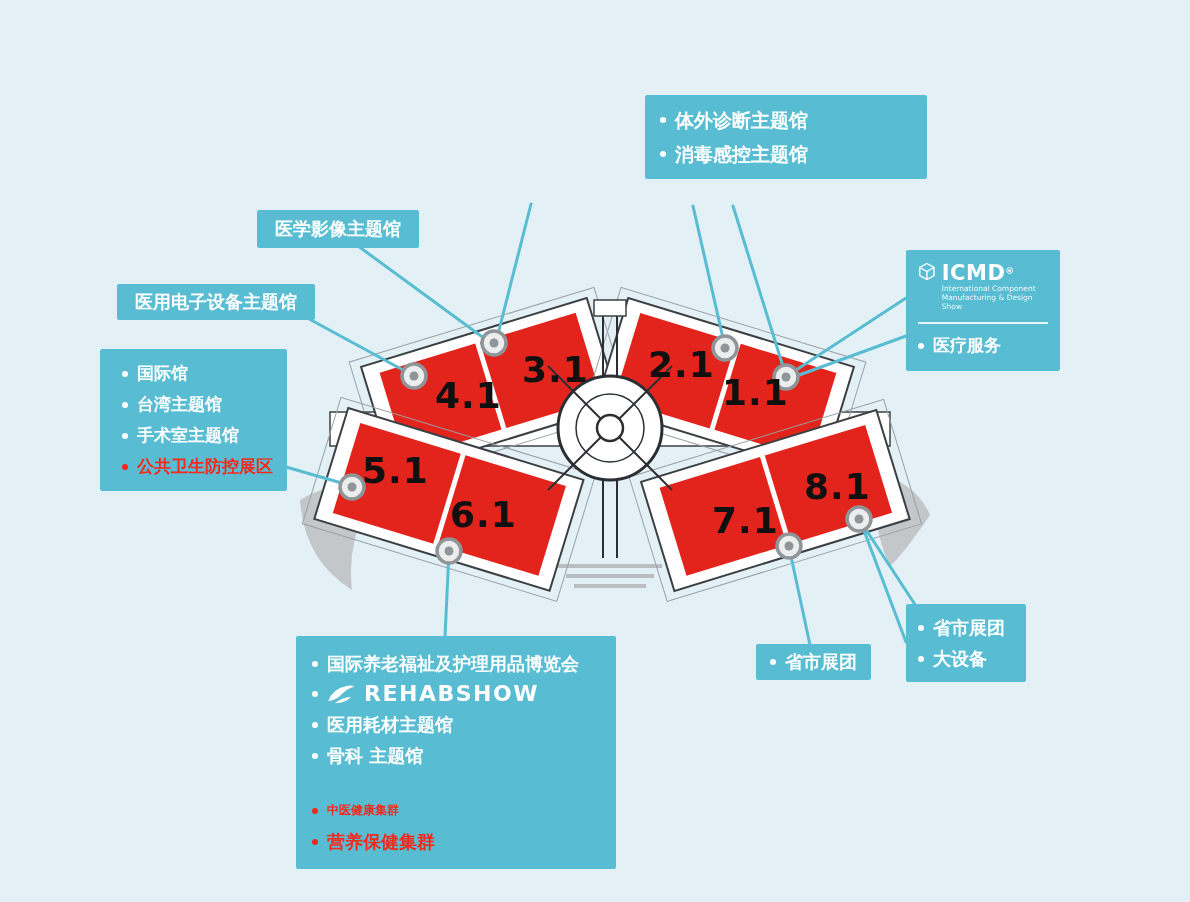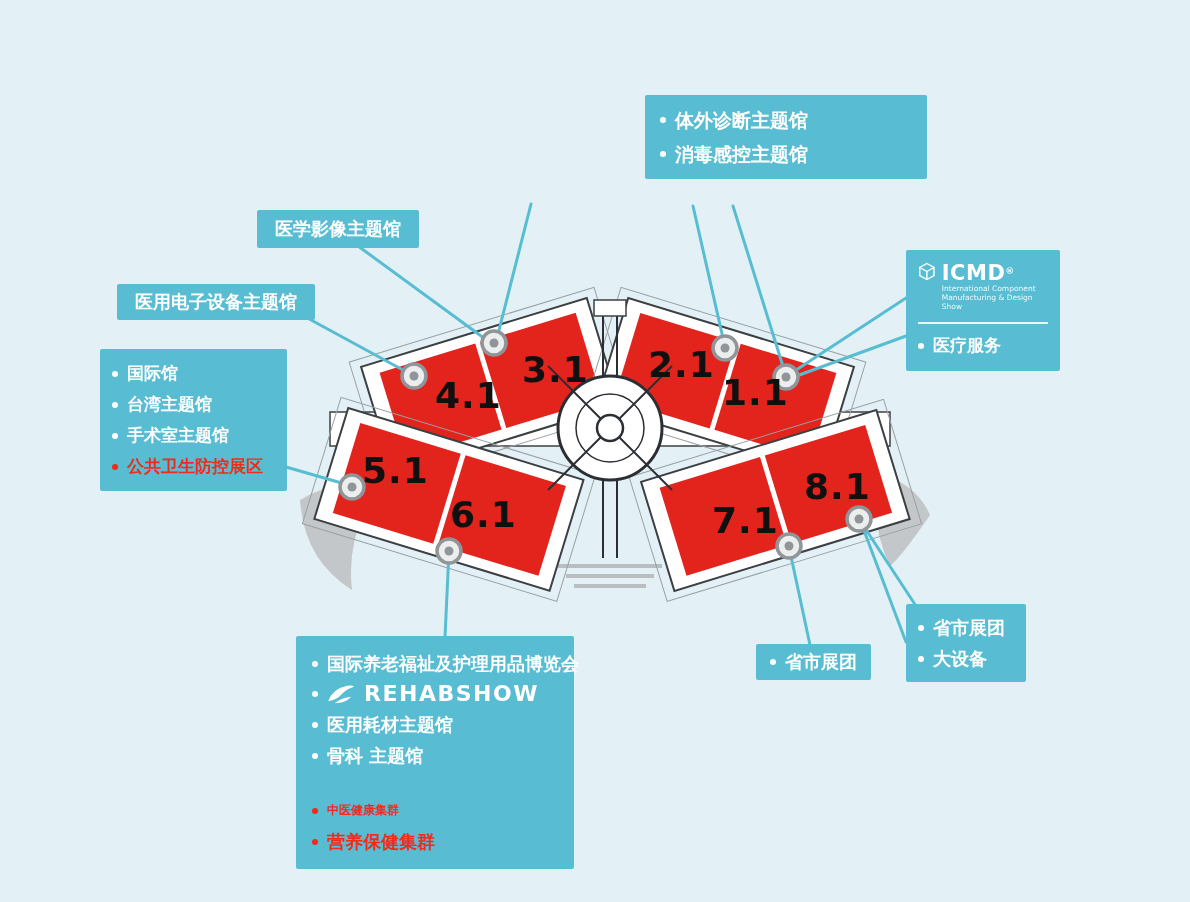--- a/index.html
+++ b/index.html
@@ -202,21 +202,21 @@
 
 
   <div class="callout" style="left:257px; top:210px; padding:7px 18px;">
     <div class="item solo">医学影像主题馆</div>
   </div>
 
   <div class="callout" style="left:117px; top:284px; padding:6px 18px;">
     <div class="item solo">医用电子设备主题馆</div>
   </div>
 
-  <div class="callout" style="left:100px; top:349px; width:187px; padding:9px 12px;">
+  <div class="callout" style="left:100px; top:349px; width:187px; padding:9px 22px;">
     <div class="item">
         <span class="bullet"></span>
         <span>国际馆</span>
       </div>
     <div class="item">
         <span class="bullet"></span>
         <span>台湾主题馆</span>
       </div>
     <div class="item">
         <span class="bullet"></span>
@@ -240,21 +240,21 @@
         <div class="icmd-sub">Manufacturing &amp; Design Show</div>
       </div>
     </div>
     <div class="divider"></div>
     <div class="item">
         <span class="bullet"></span>
         <span>医疗服务</span>
       </div>
   </div>
 
-  <div class="callout" style="left:296px; top:636px; width:278px; padding:12px 16px;">
+  <div class="callout" style="left:296px; top:636px; width:320px; padding:12px 16px;">
     <div class="item" style="font-size:18px;">
         <span class="bullet"></span>
         <span>国际养老福祉及护理用品博览会</span>
       </div>
     <div class="item">
       <span class="bullet"></span>
       <svg width="28" height="22" viewBox="0 0 30 24">
         <path d="M1 20 Q6 6 22 3 Q28 2 29 4 Q20 7 16 12 Q11 18 1 20 Z" fill="#ffffff"></path>
         <path d="M8 22 Q16 16 26 15 Q20 22 8 22 Z" fill="#ffffff"></path>
       </svg>

